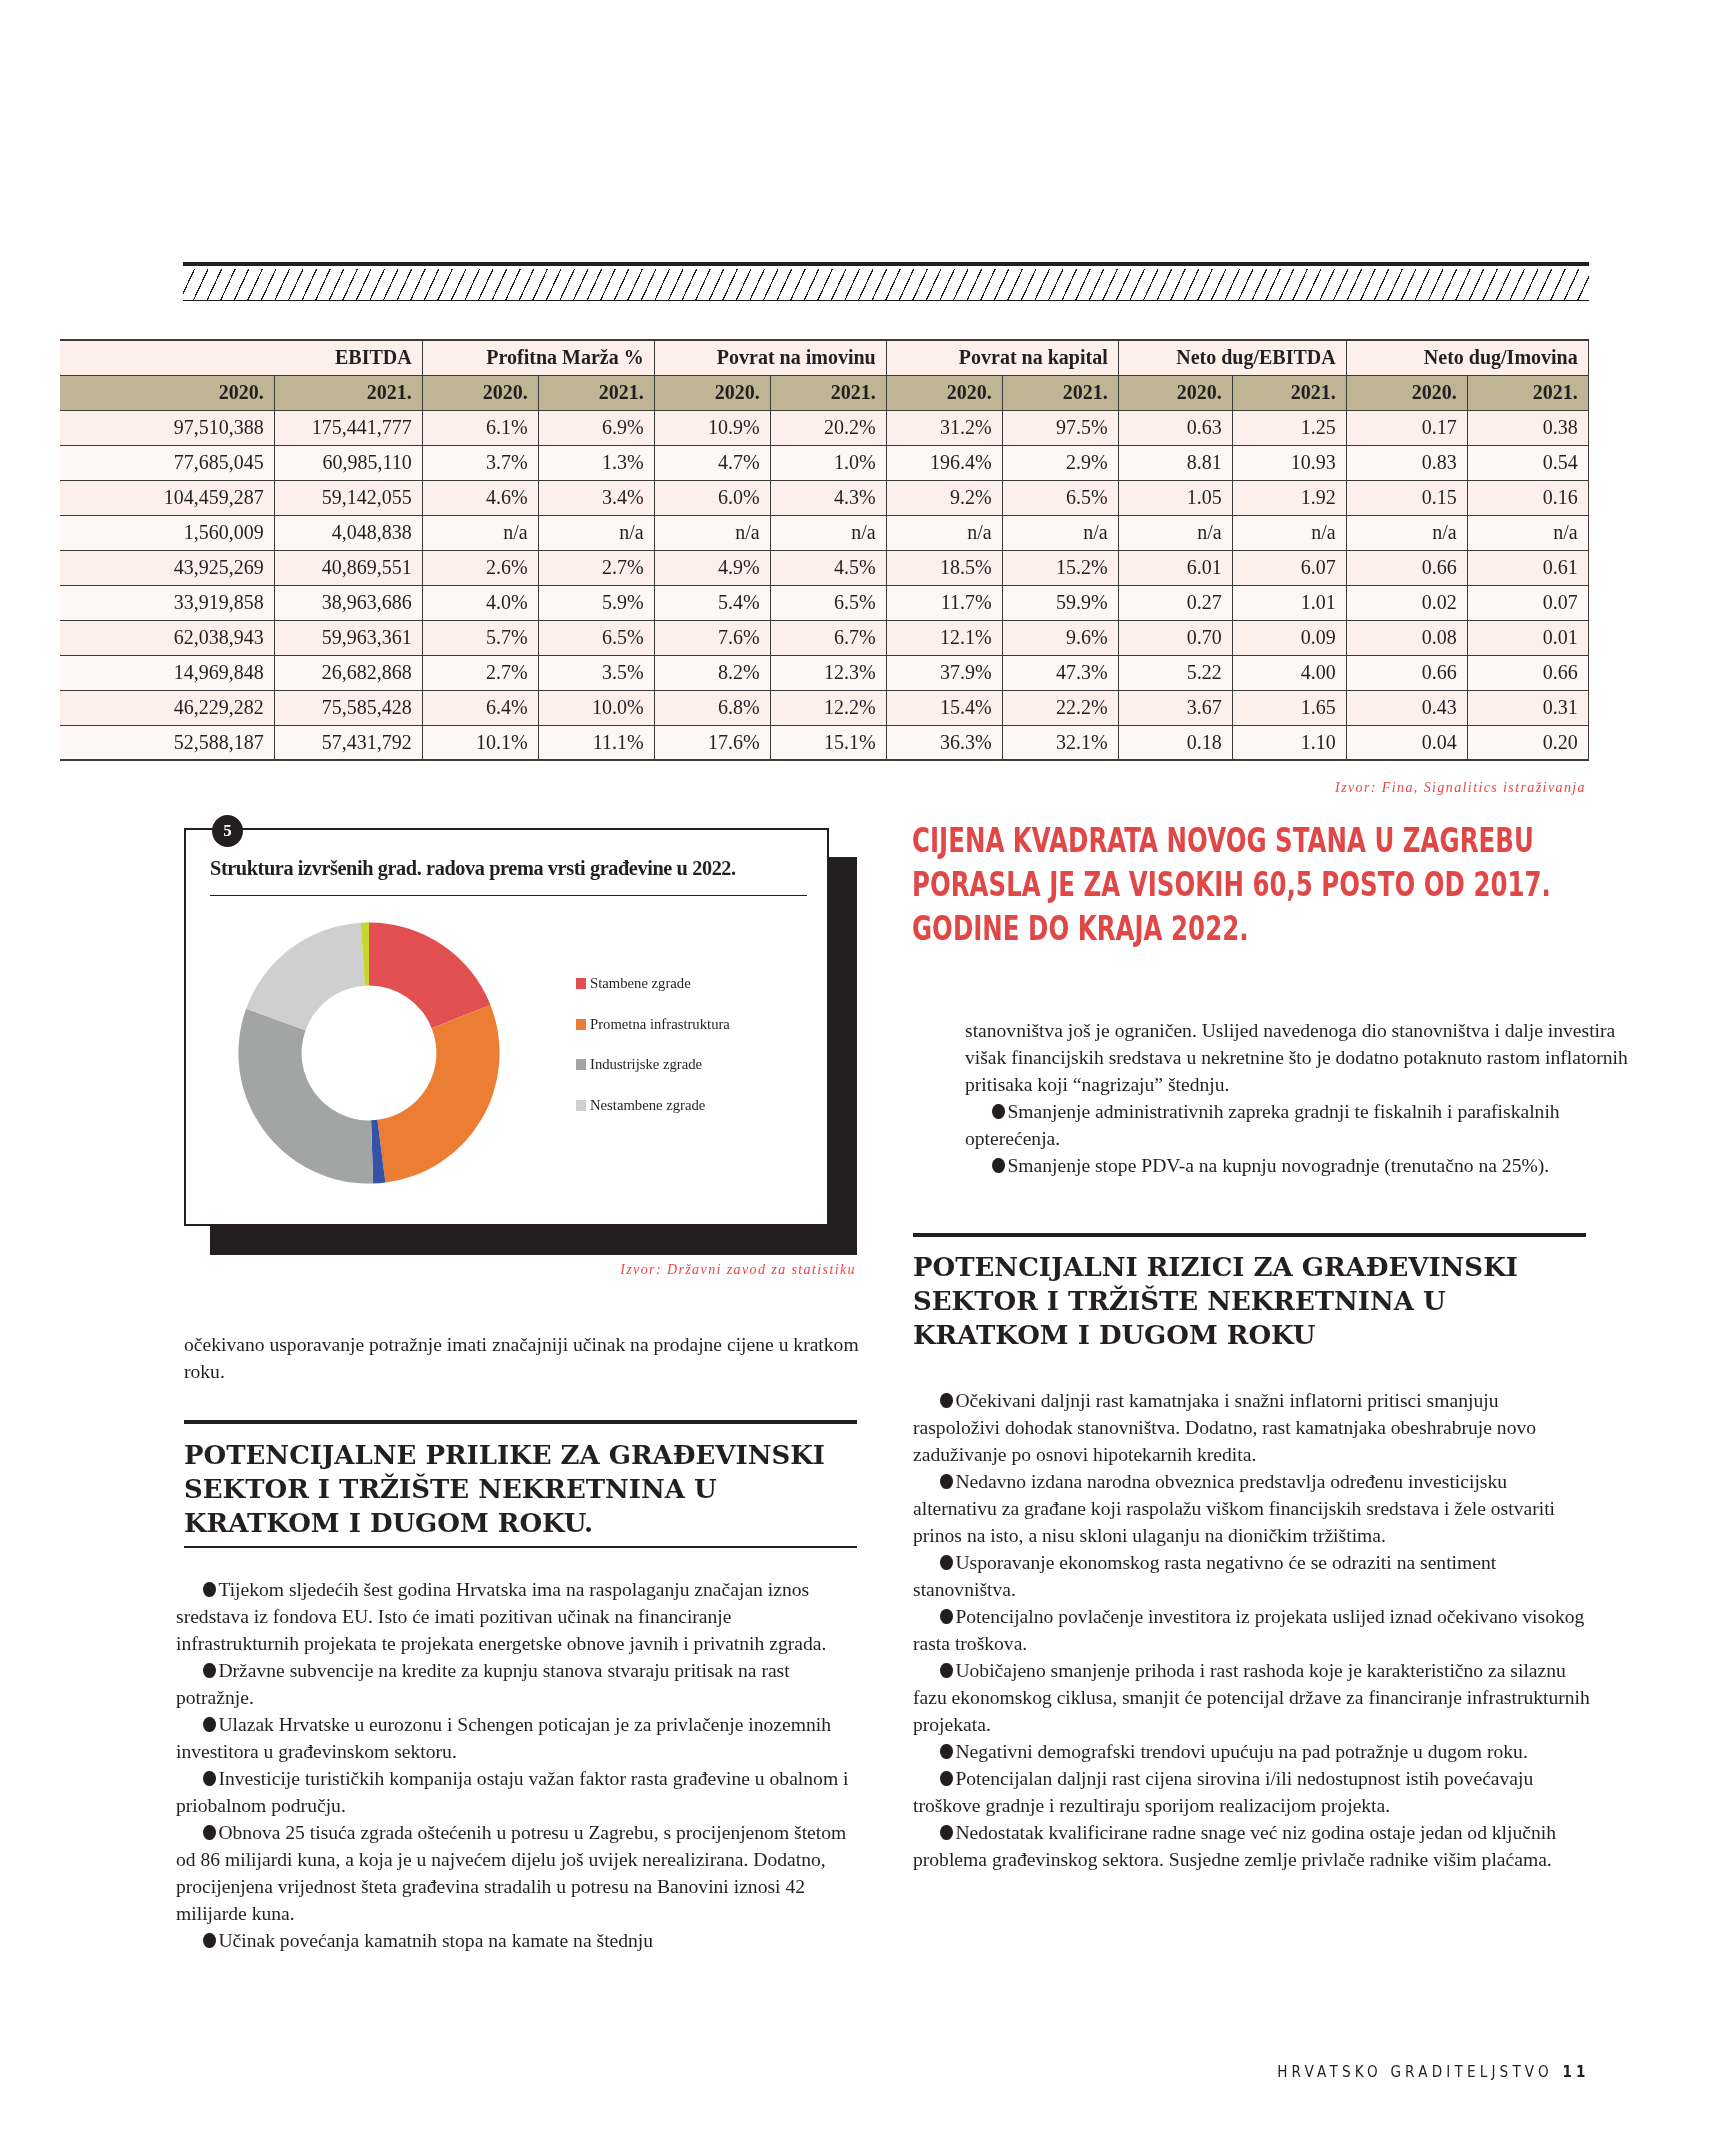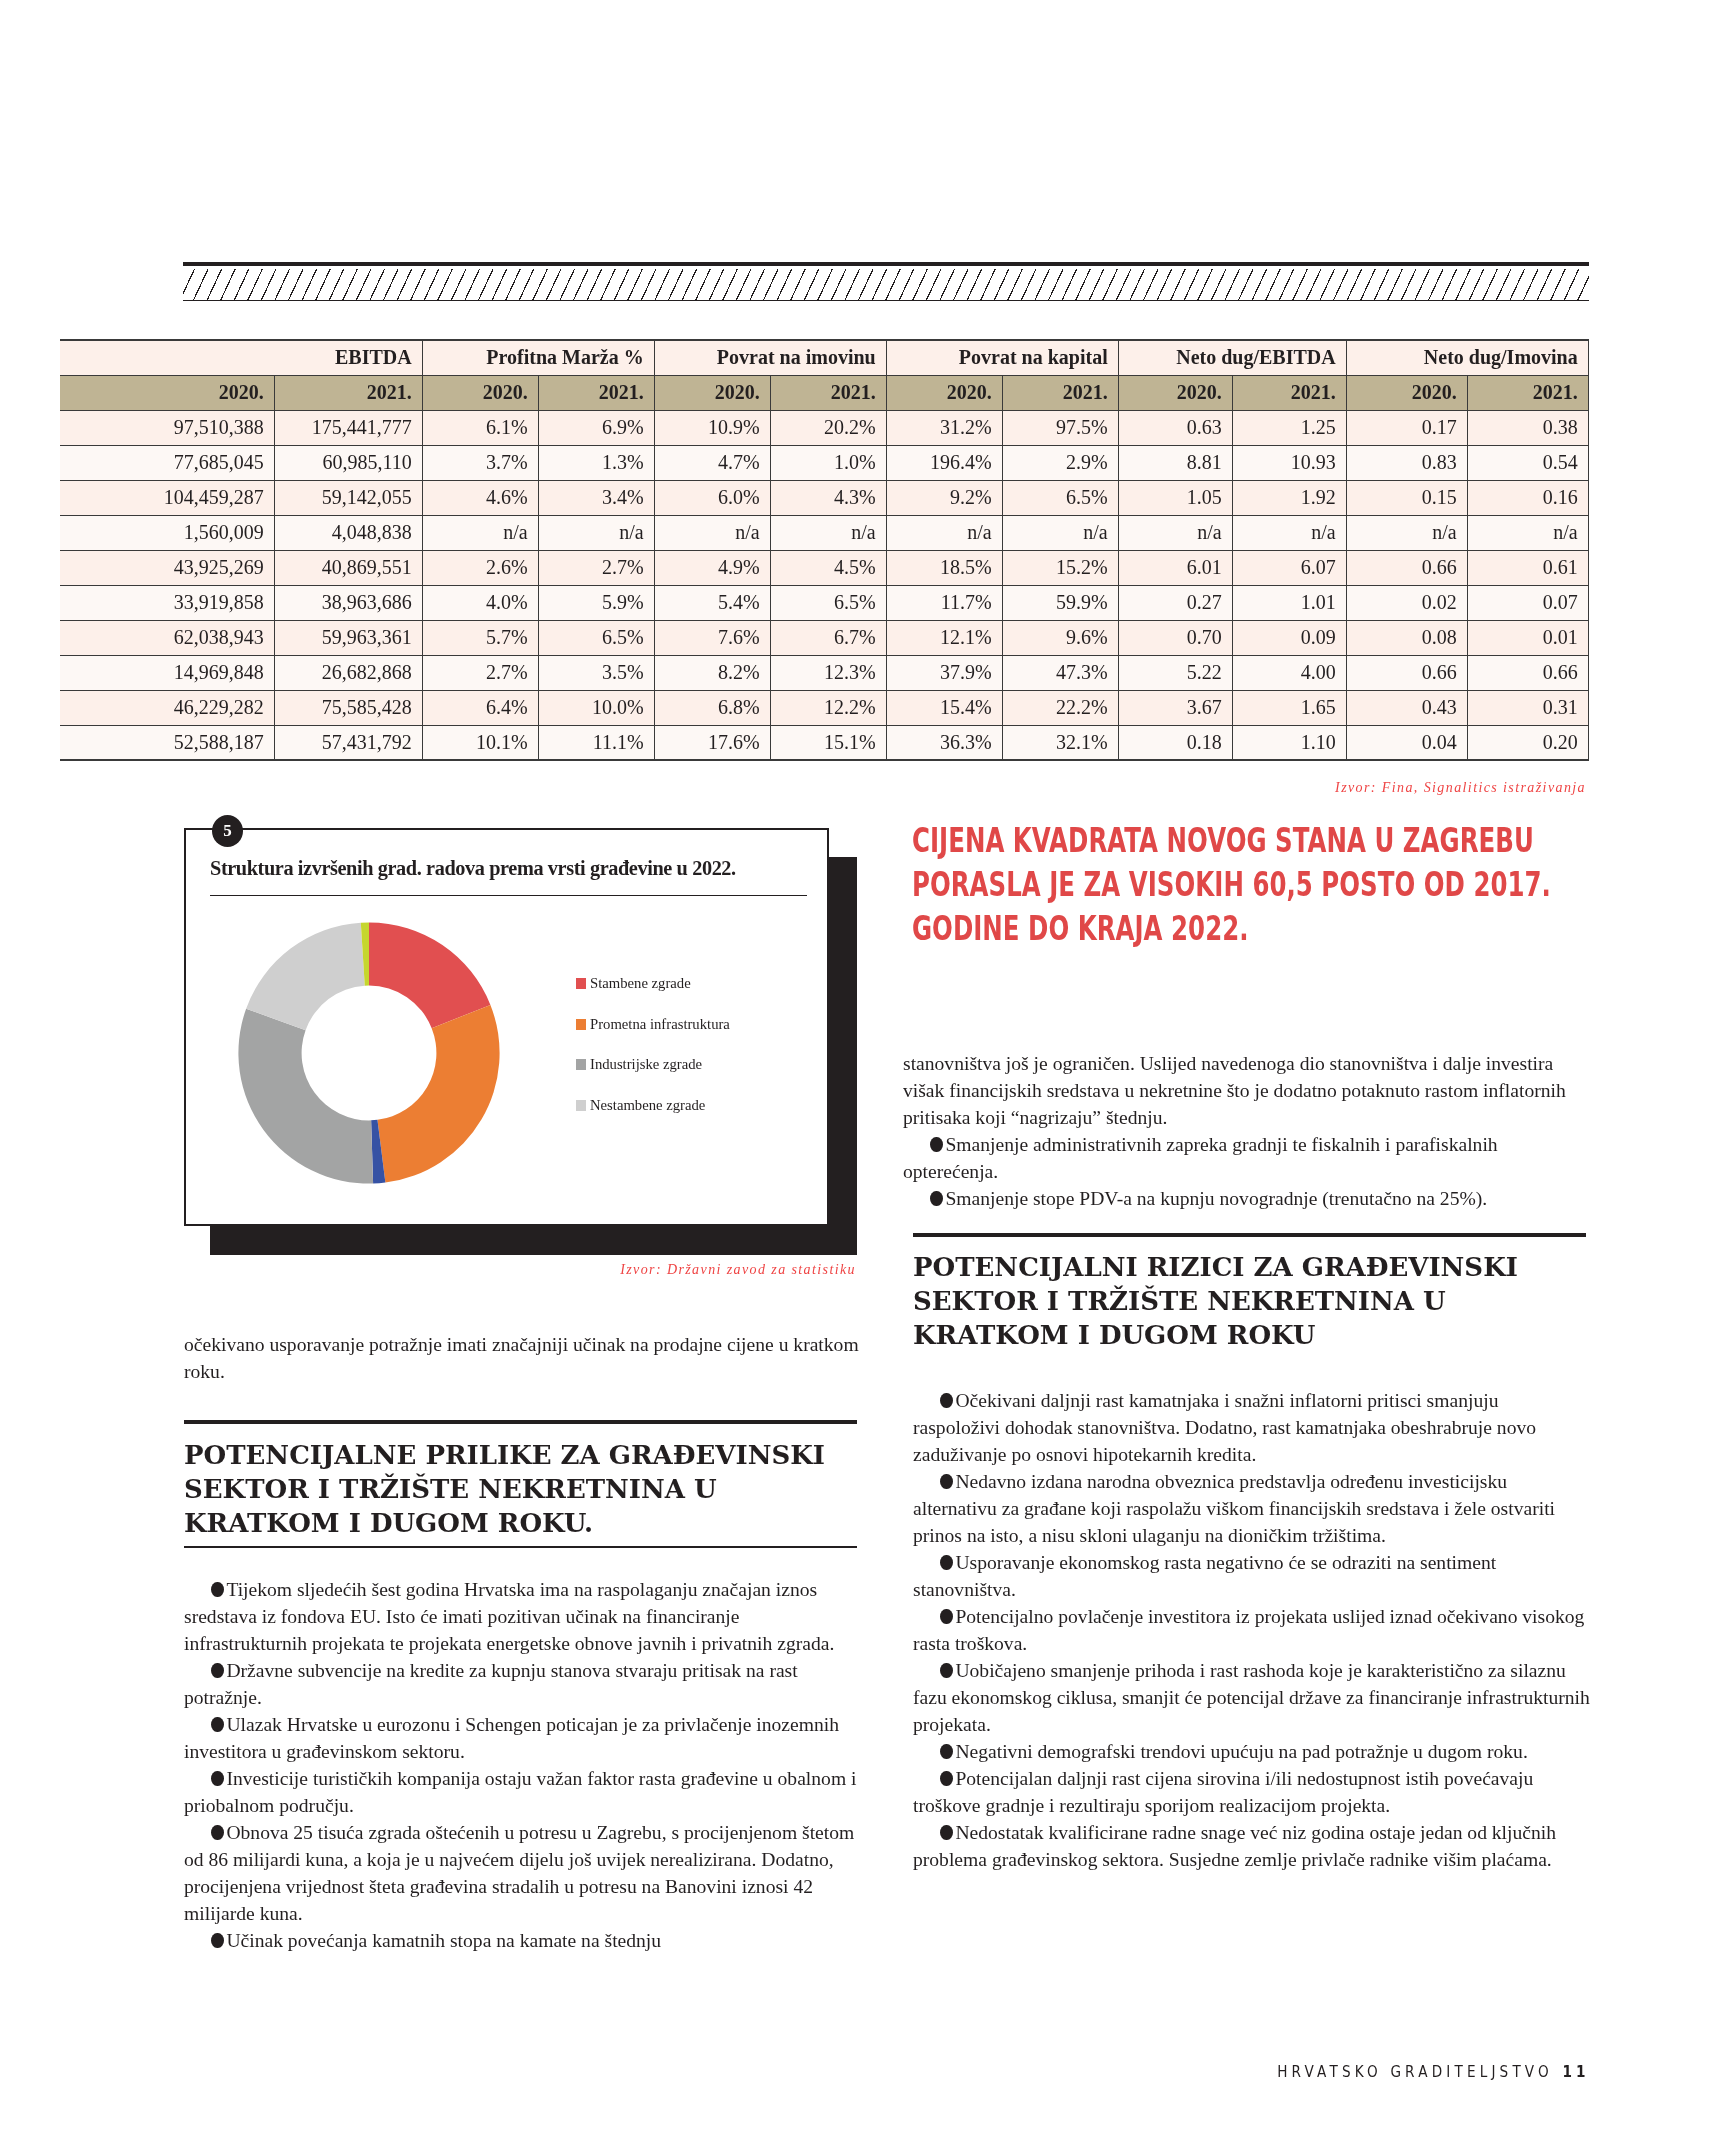--- a/index.html
+++ b/index.html
@@ -42,31 +42,31 @@
 
   
   .pull-quote { left: 912px; top: 818px; width: 673px; font-family: "DejaVu Sans", sans-serif; font-weight: bold; font-size: 34px; line-height: 44px; color: #e04848; transform: scaleX(0.72); transform-origin: left top; width: 933px; letter-spacing: 0px; }
 
   
   .body-text { font-size: 19.6px; line-height: 27px; color: #231f20; }
   .body-text p { text-indent: 0; }
   .body-text p.bullet { text-indent: 27px; }
   .bullet-dot { display: inline-block; width: 12.6px; height: 15.4px; border-radius: 50%; background: #231f20; margin-right: 2.8px; vertical-align: -1.4px; }
 
-  .col-right-top { left: 903px; top: 1017px; width: 677px; margin-top: 33px; }
+  .col-right-top { left: 965px; top: 1017px; width: 677px; }
   .col-left-top { left: 184px; top: 1331px; width: 677px; }
 
   .section-rule-thick { height: 4.2px; background: #231f20; }
   .section-rule-thin { height: 2.1px; background: #231f20; }
   .heading { font-family: "DejaVu Serif", serif; font-weight: bold; font-size: 26px; line-height: 34px; color: #231f20; letter-spacing: 0px; }
 
   .rule-left-1 { left: 184px; top: 1420px; width: 673px; }
   .heading-left { left: 184px; top: 1438px; width: 687px; }
   .rule-left-2 { left: 184px; top: 1546px; width: 673px; }
-  .col-left-bottom { left: 184px; top: 1576px; width: 677px; }
+  .col-left-bottom { left: 176px; top: 1576px; width: 677px; }
 
   .rule-right-1 { left: 913px; top: 1233px; width: 673px; }
   .heading-right { left: 913px; top: 1250px; width: 687px; }
   .col-right-bottom { left: 913px; top: 1387px; width: 677px; }
 
   .footer { right: 133px; top: 2062px; font-family: "DejaVu Sans", sans-serif; font-size: 16px; letter-spacing: 4.9px; color: #231f20; transform: scaleX(0.85); transform-origin: right top; }
   .footer .page-num { margin-left: 11.2px; font-weight: bold; }
 </style>
 </head>
 <body>

